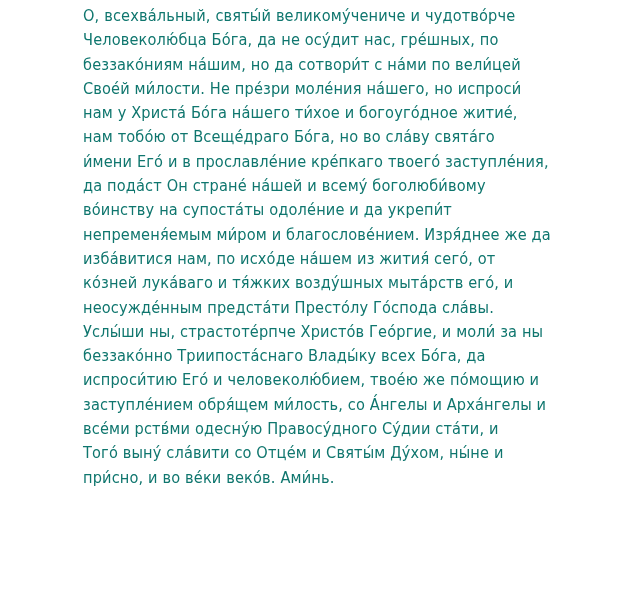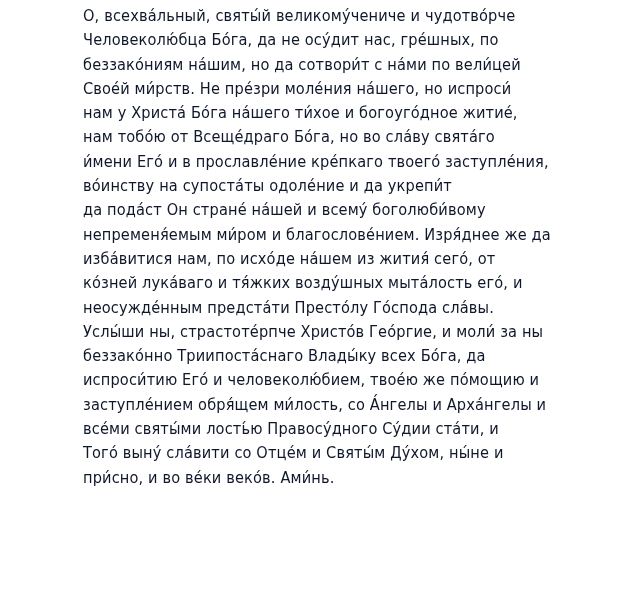--- a/index.html
+++ b/index.html
@@ -5,43 +5,43 @@
   html, body { margin: 0; padding: 0; background: #ffffff; }
   body { width: 637px; height: 607px; overflow: hidden; position: relative; }
   .prayer {
     position: absolute;
     left: 83px;
     top: 4px;
     width: 550px;
     font-family: "DejaVu Sans", sans-serif;
     font-size: 16.2px;
     line-height: 24.3px;
-    color: #0f172a;
+    color: #0f766e;
     letter-spacing: 0.15px;
     font-stretch: condensed;
   }
   .line { white-space: nowrap; display: block; }
 </style>
 </head>
 <body>
 
 <div class="prayer">
   <span class="line">О, всехва́льный, святы́й великому́чениче и чудотво́рче</span>
   <span class="line">Человеколю́бца Бо́га, да не осу́дит нас, гре́шных, по</span>
   <span class="line">беззако́ниям на́шим, но да сотвори́т с на́ми по вели́цей</span>
-  <span class="line">Свое́й ми́рств. Не пре́зри моле́ния на́шего, но испроси́</span>
+  <span class="line">Свое́й ми́лости. Не пре́зри моле́ния на́шего, но испроси́</span>
   <span class="line">нам у Христа́ Бо́га на́шего ти́хое и богоуго́дное житие́,</span>
   <span class="line">нам тобо́ю от Всеще́драго Бо́га, но во сла́ву свята́го</span>
   <span class="line">и́мени Его́ и в прославле́ние кре́пкаго твоего́ заступле́ния,</span>
+  <span class="line">да пода́ст Он стране́ на́шей и всему́ боголюби́вому</span>
   <span class="line">во́инству на супоста́ты одоле́ние и да укрепи́т</span>
-  <span class="line">да пода́ст Он стране́ на́шей и всему́ боголюби́вому</span>
   <span class="line">непременя́емым ми́ром и благослове́нием. Изря́днее же да</span>
   <span class="line">изба́витися нам, по исхо́де на́шем из жития́ сего́, от</span>
-  <span class="line">ко́зней лука́ваго и тя́жких возду́шных мыта́лость его́, и</span>
+  <span class="line">ко́зней лука́ваго и тя́жких возду́шных мыта́рств его́, и</span>
   <span class="line">неосужде́нным предста́ти Престо́лу Го́спода сла́вы.</span>
   <span class="line">Услы́ши ны, страстоте́рпче Христо́в Гео́ргие, и моли́ за ны</span>
   <span class="line">беззако́нно Триипоста́снаго Влады́ку всех Бо́га, да</span>
   <span class="line">испроси́тию Его́ и человеколю́бием, твое́ю же по́мощию и</span>
   <span class="line">заступле́нием обря́щем ми́лость, со А́нгелы и Арха́нгелы и</span>
-  <span class="line">все́ми святы́ми лость́ю Правосу́дного Су́дии ста́ти, и</span>
+  <span class="line">все́ми рств́ми одесну́ю Правосу́дного Су́дии ста́ти, и</span>
   <span class="line">Того́ выну́ сла́вити со Отце́м и Святы́м Ду́хом, ны́не и</span>
   <span class="line">при́сно, и во ве́ки веко́в. Ами́нь.</span>
 </div>
 
 </body></html>

